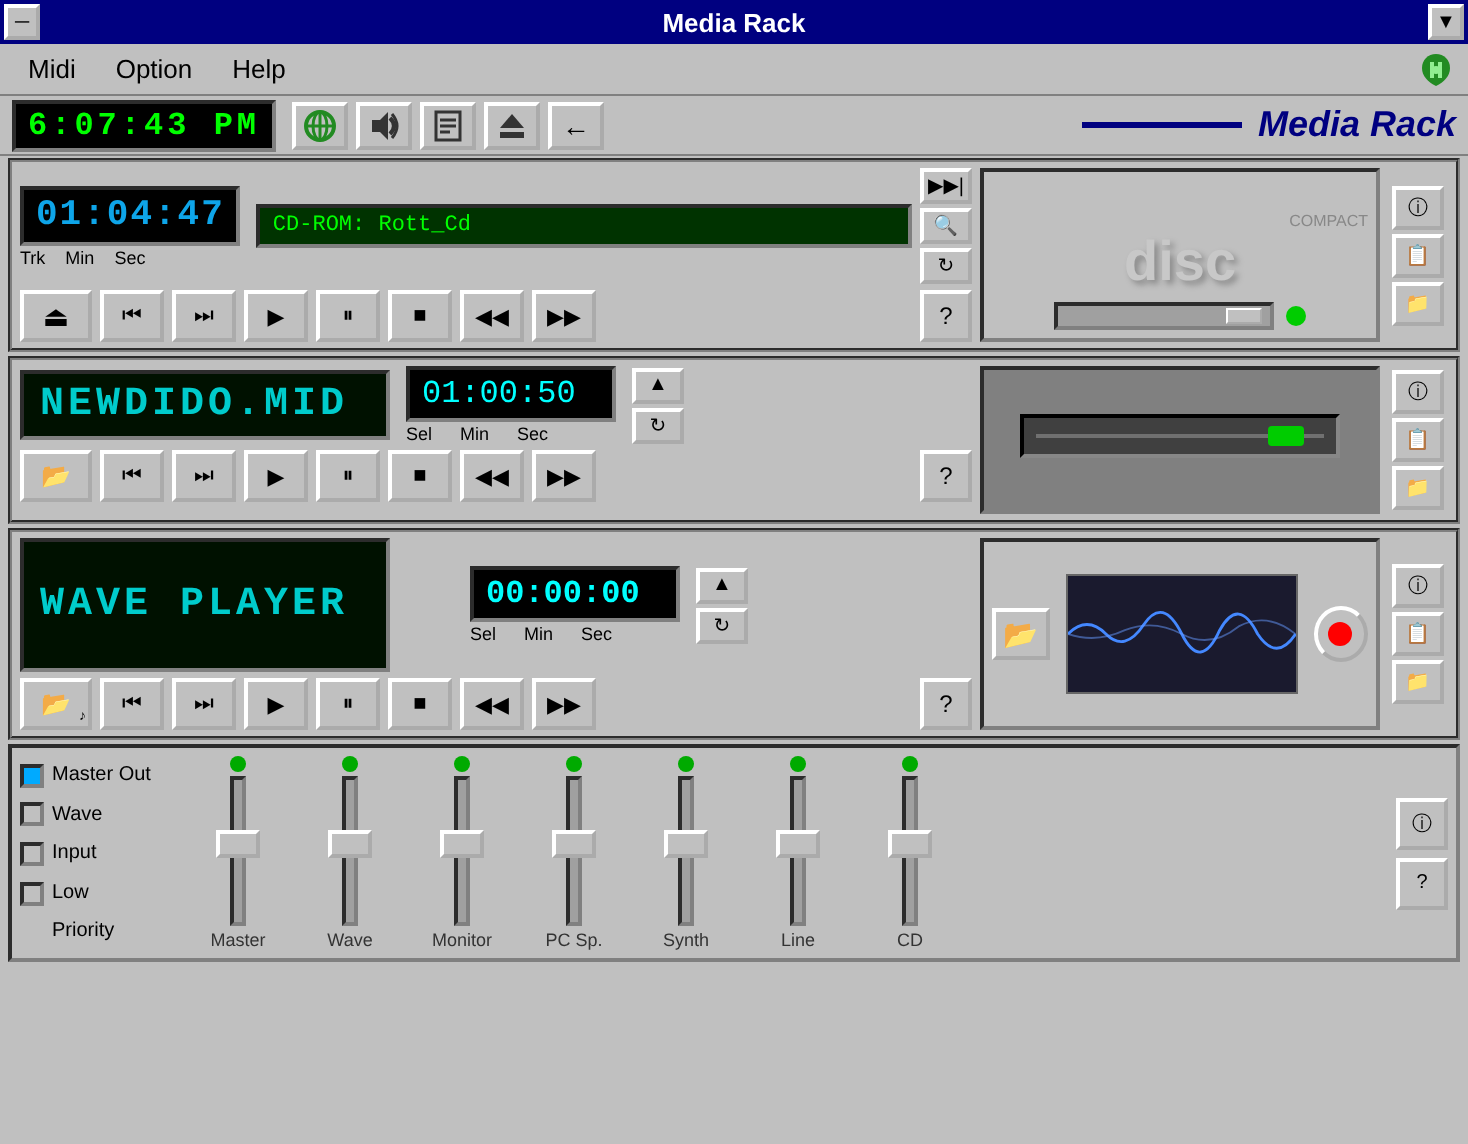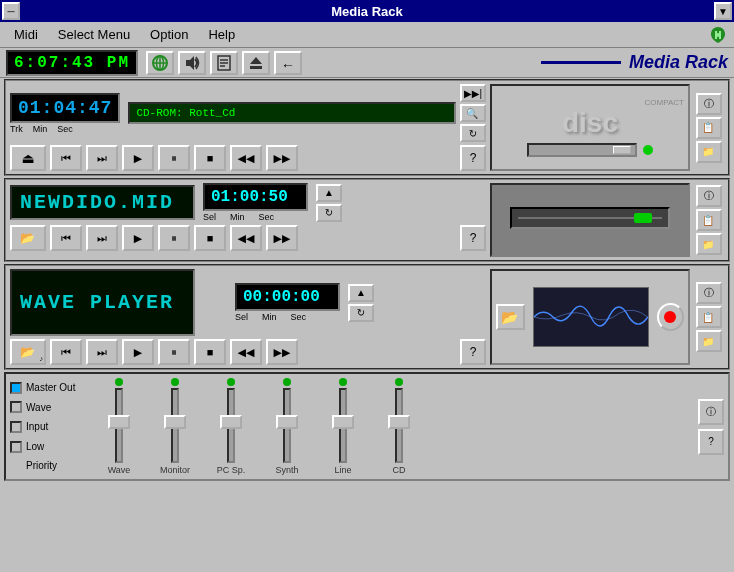--- a/index.html
+++ b/index.html
@@ -186,21 +186,21 @@
     }
 
     
     .cd-panel {
       width: 200px;
       background: #c0c0c0;
       border: 2px inset #808080;
       display: flex;
       flex-direction: column;
       align-items: center;
-      justify-content: center;
+      justify-content: flex-end;
       padding: 4px;
       position: relative;
     }
     .cd-tray {
       width: 120px; height: 16px;
       background: #a0a0a0;
       border: 2px inset #808080;
       position: relative;
     }
 
@@ -231,21 +231,21 @@
       padding: 4px 8px;
       border: 2px inset #808080;
       min-width: 185px;
       letter-spacing: 2px;
     }
     .midi-time {
       background: #000;
       color: #00ffff;
       font-family: 'Courier New', monospace;
       font-size: 16px;
-      font-weight: bold;
+      font-weight: normal;
       padding: 3px 6px;
       border: 2px inset #808080;
       min-width: 105px;
     }
 
     
     .tape-panel {
       width: 200px;
       background: #606060;
       border: 2px inset #808080;
@@ -426,21 +426,20 @@
 <body>
 
 <div class="title-bar">
   <div class="title-bar-btn">─</div>
   <span class="title-bar-text">Media Rack</span>
   <div class="title-bar-btn">▼</div>
 </div>
 
 <div class="menu-bar">
   <span class="menu-item">Midi</span>
-  <span class="menu-item">Select Menu</span>
   <span class="menu-item">Option</span>
   <span class="menu-item">Help</span>
   <div class="menu-icon">
     <svg width="20" height="20" viewBox="0 0 20 20">
       <path d="M10 2 C6 2 3 5 3 9 C3 13 6 16 10 18 C14 16 17 13 17 9 C17 5 14 2 10 2Z" fill="#228B22"></path>
       <path d="M8 6 L8 14 M12 6 L12 14" stroke="#90EE90" stroke-width="2"></path>
       <circle cx="10" cy="10" r="2" fill="#90EE90"></circle>
     </svg>
   </div>
 </div>
@@ -652,66 +651,73 @@
       <span style="font-size:10px;">Low</span>
     </div>
     <div class="mixer-checkbox-row">
       <div style="width:12px;"></div>
       <span style="font-size:10px;">Priority</span>
     </div>
   </div>
 
   <div class="mixer-faders">
 
-
     <div class="fader-channel">
       <div class="fader-indicator"></div>
       <div class="fader-track" style="height:75px;">
         <div class="fader-thumb" style="top:25px;"></div>
       </div>
-      <div class="fader-label">Wave</div>
+      <div class="fader-label">Master</div>
     </div>
 
     <div class="fader-channel">
       <div class="fader-indicator"></div>
       <div class="fader-track" style="height:75px;">
         <div class="fader-thumb" style="top:25px;"></div>
       </div>
-      <div class="fader-label">Monitor</div>
+      <div class="fader-label">Wave</div>
     </div>
 
     <div class="fader-channel">
       <div class="fader-indicator"></div>
       <div class="fader-track" style="height:75px;">
         <div class="fader-thumb" style="top:25px;"></div>
       </div>
-      <div class="fader-label">PC Sp.</div>
+      <div class="fader-label">Monitor</div>
     </div>
 
     <div class="fader-channel">
       <div class="fader-indicator"></div>
       <div class="fader-track" style="height:75px;">
         <div class="fader-thumb" style="top:25px;"></div>
       </div>
-      <div class="fader-label">Synth</div>
+      <div class="fader-label">PC Sp.</div>
     </div>
 
     <div class="fader-channel">
       <div class="fader-indicator"></div>
       <div class="fader-track" style="height:75px;">
         <div class="fader-thumb" style="top:25px;"></div>
       </div>
-      <div class="fader-label">Line</div>
+      <div class="fader-label">Synth</div>
     </div>
 
     <div class="fader-channel">
       <div class="fader-indicator"></div>
       <div class="fader-track" style="height:75px;">
         <div class="fader-thumb" style="top:25px;"></div>
       </div>
+      <div class="fader-label">Line</div>
+    </div>
+
+    <div class="fader-channel">
+      <div class="fader-indicator"></div>
+      <div class="fader-track" style="height:75px;">
+        <div class="fader-thumb" style="top:25px;"></div>
+      </div>
       <div class="fader-label">CD</div>
     </div>
   </div>
 
   <div class="mixer-right">
     <div class="m-btn">ⓘ</div>
     <div class="m-btn">?</div>
   </div>
 </div>
 

